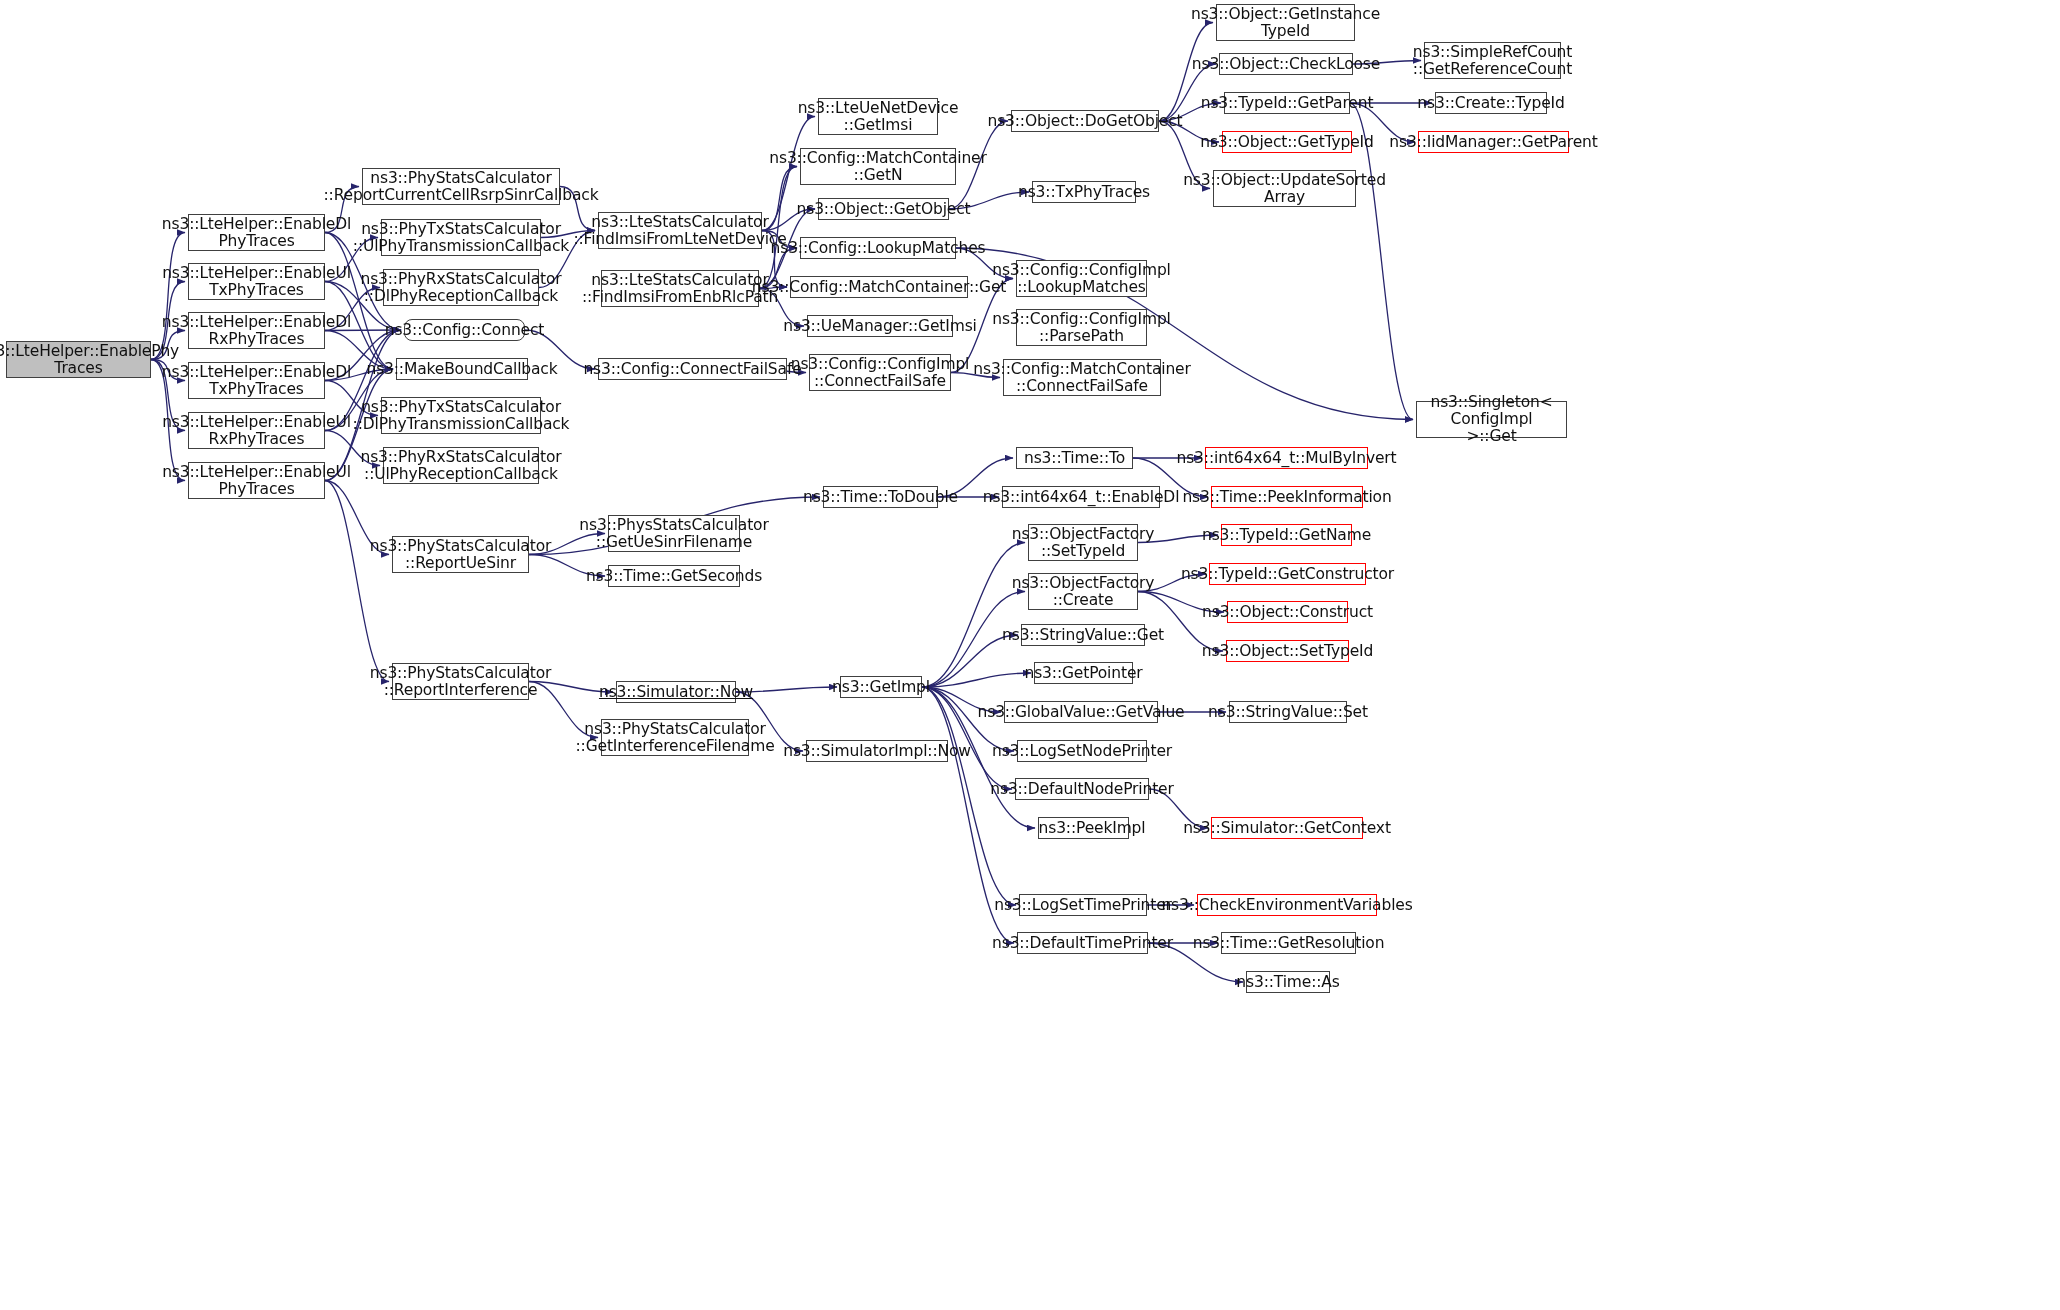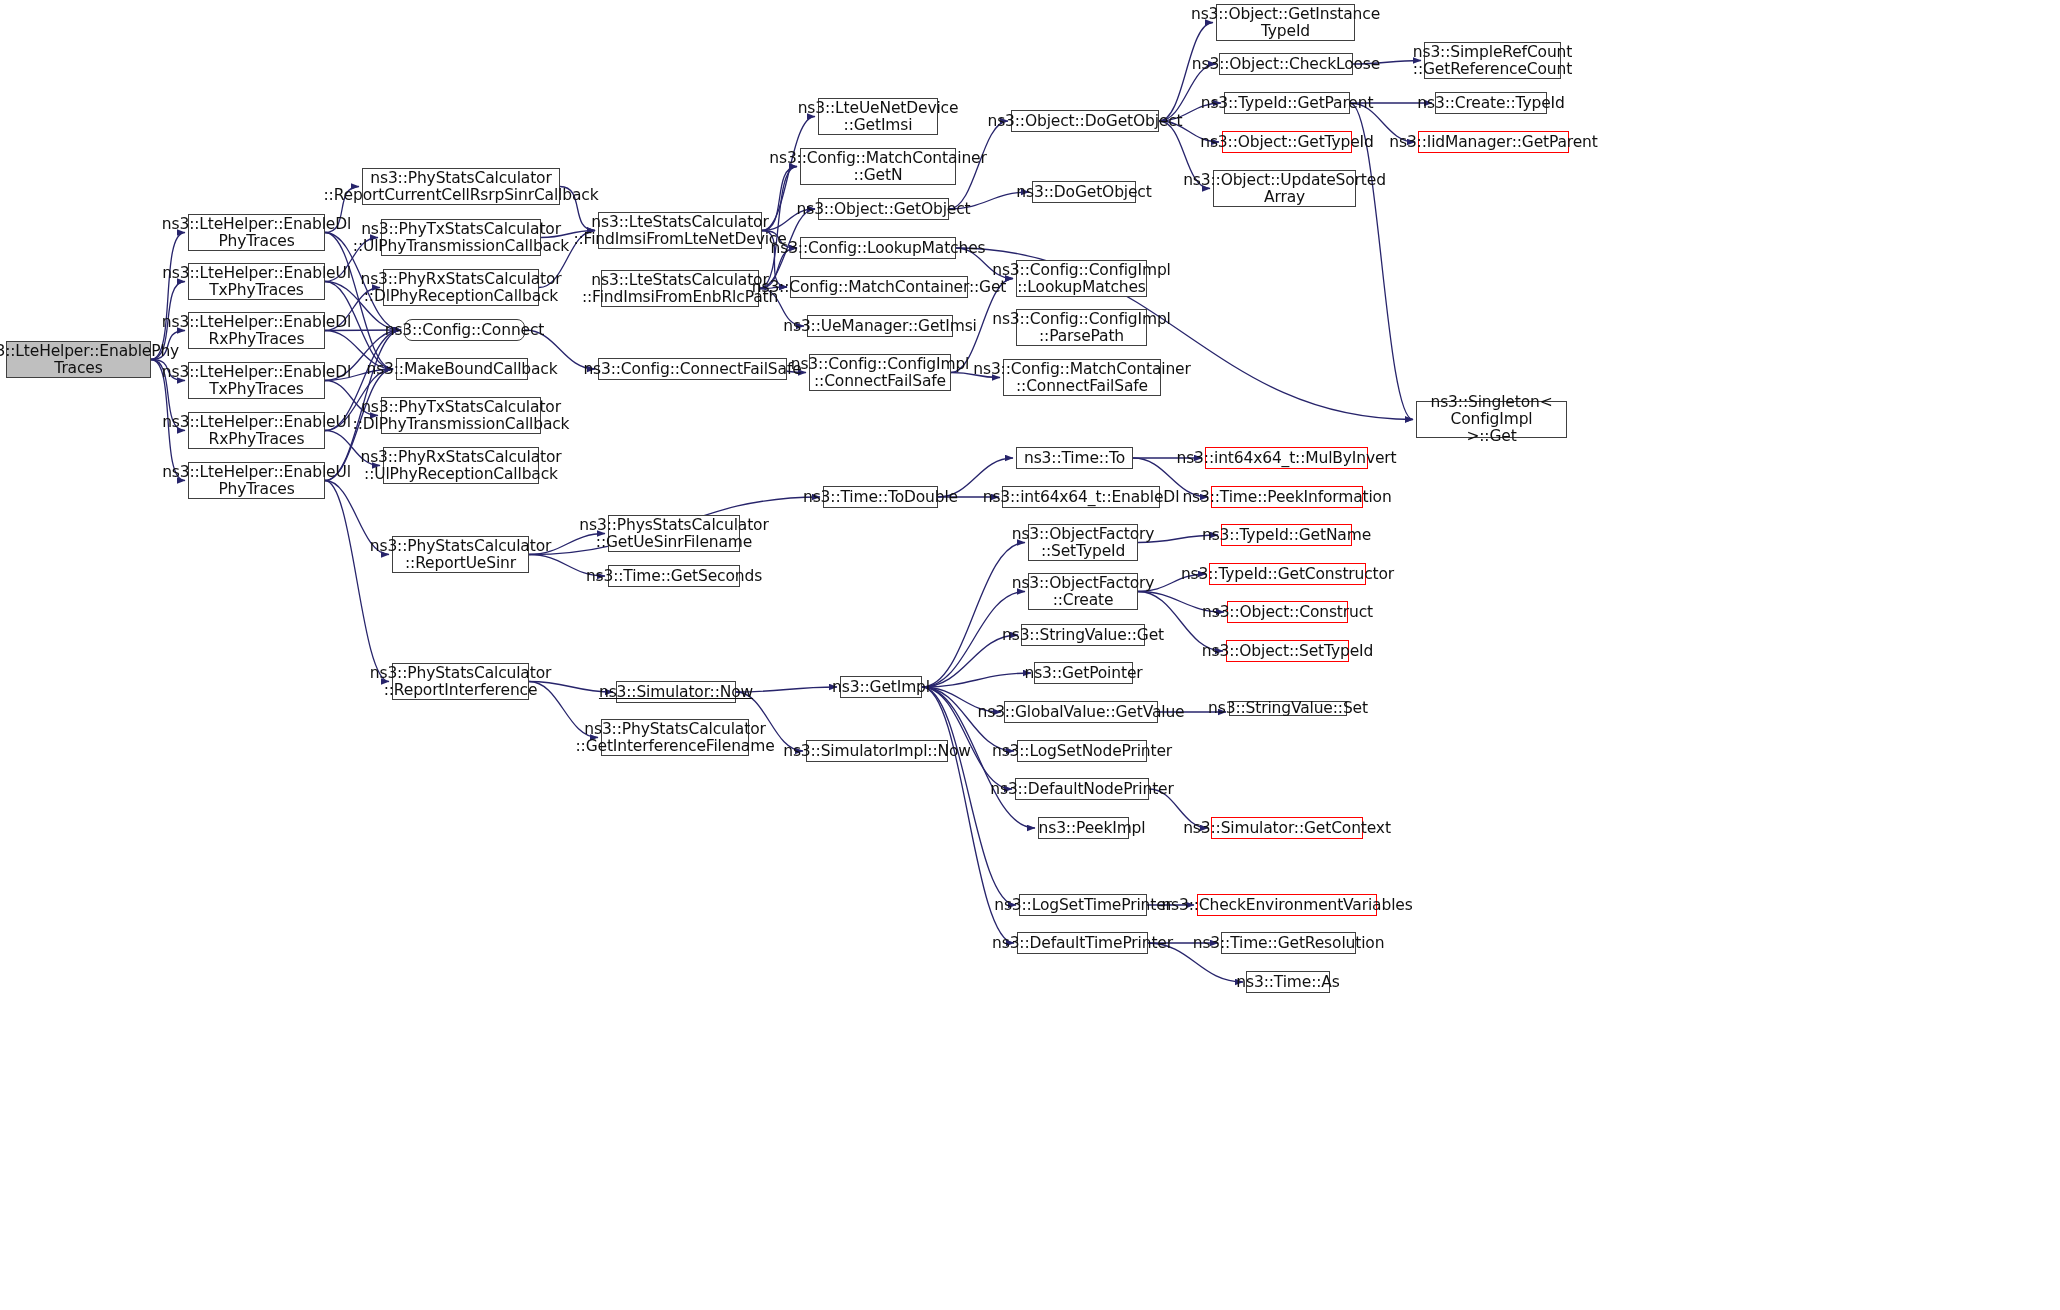--- a/index.html
+++ b/index.html
@@ -190,21 +190,21 @@
       <div class="node thick" style="left: 818px; top: 198px; width: 131px; height: 22px;">ns3::Object::GetObject</div>
       <div class="node thick" style="left: 800px; top: 237px; width: 156px; height: 22px;">ns3::Config::LookupMatches</div>
       <div class="node thick" style="left: 790px; top: 276px; width: 178px; height: 22px;">ns3::Config::MatchContainer::Get</div>
       <div class="node thick" style="left: 807px; top: 315px; width: 146px; height: 22px;">ns3::UeManager::GetImsi</div>
       <div class="node thick" style="left: 809px; top: 354px; width: 142px; height: 37px;">ns3::Config::ConfigImpl
 ::ConnectFailSafe</div>
       <div class="node thick" style="left: 823px; top: 486px; width: 115px; height: 22px;">ns3::Time::ToDouble</div>
       <div class="node thick" style="left: 840px; top: 676px; width: 82px; height: 22px;">ns3::GetImpl</div>
       <div class="node thick" style="left: 806px; top: 740px; width: 142px; height: 22px;">ns3::SimulatorImpl::Now</div>
       <div class="node thick" style="left: 1011px; top: 110px; width: 148px; height: 22px;">ns3::Object::DoGetObject</div>
-      <div class="node thick" style="left: 1032px; top: 181px; width: 104px; height: 22px;">ns3::DoGetObject</div>
+      <div class="node thick" style="left: 1032px; top: 181px; width: 104px; height: 22px;">ns3::TxPhyTraces</div>
       <div class="node thick" style="left: 1016px; top: 260px; width: 131px; height: 37px;">ns3::Config::ConfigImpl
 ::LookupMatches</div>
       <div class="node thick" style="left: 1016px; top: 309px; width: 131px; height: 37px;">ns3::Config::ConfigImpl
 ::ParsePath</div>
       <div class="node thick" style="left: 1003px; top: 359px; width: 158px; height: 37px;">ns3::Config::MatchContainer
 ::ConnectFailSafe</div>
       <div class="node thick" style="left: 1016px; top: 447px; width: 117px; height: 22px;">ns3::Time::To</div>
       <div class="node thick" style="left: 1002px; top: 486px; width: 158px; height: 22px;">ns3::int64x64_t::EnableDl</div>
       <div class="node thick" style="left: 1028px; top: 524px; width: 110px; height: 37px;">ns3::ObjectFactory
 ::SetTypeId</div>
@@ -224,21 +224,21 @@
       <div class="node thick" style="left: 1224px; top: 92px; width: 126px; height: 22px;">ns3::TypeId::GetParent</div>
       <div class="node red" style="left: 1222px; top: 131px; width: 130px; height: 22px;">ns3::Object::GetTypeId</div>
       <div class="node thick" style="left: 1213px; top: 170px; width: 143px; height: 37px;">ns3::Object::UpdateSorted
 Array</div>
       <div class="node red" style="left: 1205px; top: 447px; width: 163px; height: 22px;">ns3::int64x64_t::MulByInvert</div>
       <div class="node red" style="left: 1211px; top: 486px; width: 152px; height: 22px;">ns3::Time::PeekInformation</div>
       <div class="node red" style="left: 1221px; top: 524px; width: 131px; height: 22px;">ns3::TypeId::GetName</div>
       <div class="node red" style="left: 1209px; top: 563px; width: 157px; height: 22px;">ns3::TypeId::GetConstructor</div>
       <div class="node red" style="left: 1227px; top: 601px; width: 121px; height: 22px;">ns3::Object::Construct</div>
       <div class="node red" style="left: 1226px; top: 640px; width: 123px; height: 22px;">ns3::Object::SetTypeId</div>
-      <div class="node thick" style="left: 1229px; top: 701px; width: 118px; height: 15px;">ns3::StringValue::Set</div>
+      <div class="node thick" style="left: 1229px; top: 701px; width: 118px; height: 22px;">ns3::StringValue::Set</div>
       <div class="node red" style="left: 1211px; top: 817px; width: 152px; height: 22px;">ns3::Simulator::GetContext</div>
       <div class="node red" style="left: 1197px; top: 894px; width: 180px; height: 22px;">ns3::CheckEnvironmentVariables</div>
       <div class="node thick" style="left: 1221px; top: 932px; width: 135px; height: 22px;">ns3::Time::GetResolution</div>
       <div class="node thick" style="left: 1246px; top: 971px; width: 84px; height: 22px;">ns3::Time::As</div>
       <div class="node thick" style="left: 1424px; top: 42px; width: 137px; height: 37px;">ns3::SimpleRefCount
 ::GetReferenceCount</div>
       <div class="node thick" style="left: 1435px; top: 92px; width: 112px; height: 22px;">ns3::Create::TypeId</div>
       <div class="node red" style="left: 1418px; top: 131px; width: 151px; height: 22px;">ns3::IidManager::GetParent</div>
       <div class="node thick" style="left: 1416px; top: 401px; width: 151px; height: 37px;">ns3::Singleton&lt; ConfigImpl
 &gt;::Get</div>

